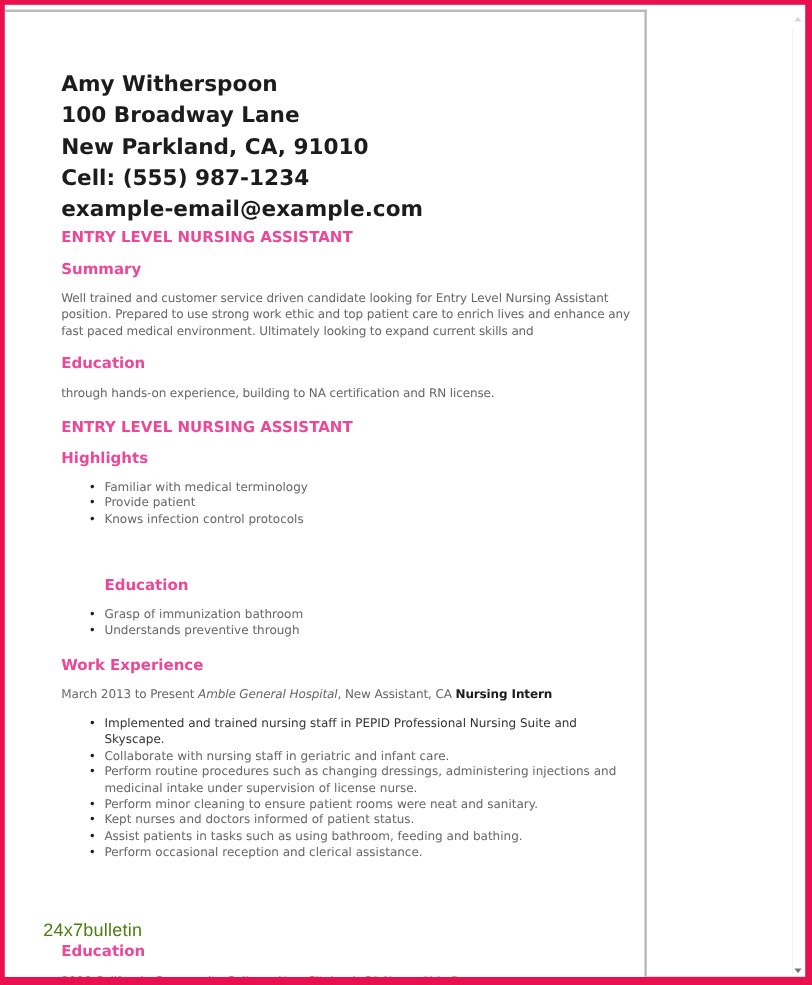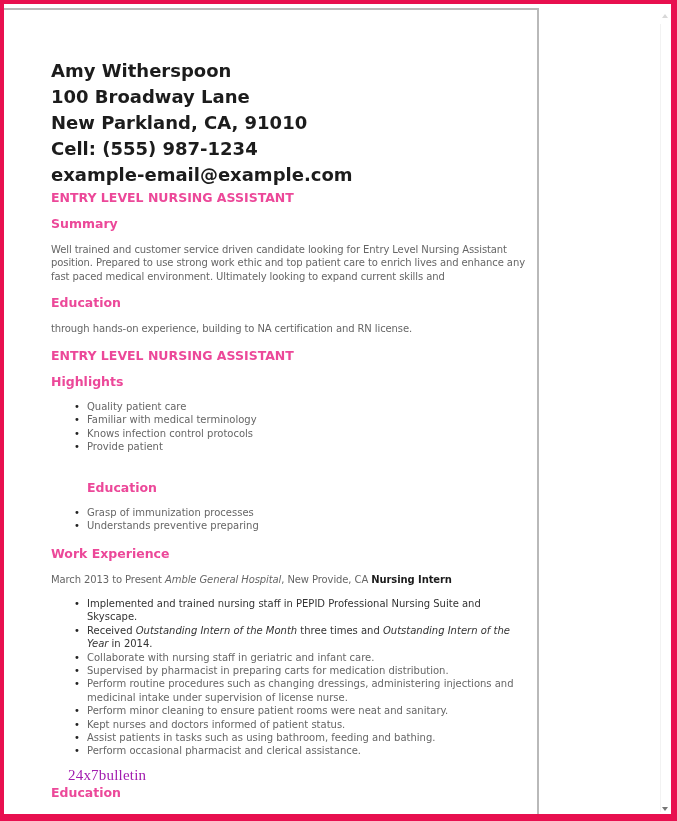--- a/index.html
+++ b/index.html
@@ -38,23 +38,22 @@
   }
   ul.b li { position: relative; }
   ul.b li::before {
     content: "•"; position: absolute; left: -13px; color: #222; font-size: 10px;
   }
   .dark { color: #333; }
   .job-line b { color: #1c1c1c; }
   em { font-style: italic; }
   .watermark {
     position: absolute; left: 32px; top: 763px;
-    font-size: 15px; color: #a21caf; letter-spacing: 0.2px;
-    font-family: Liberation Serif, serif;
-    margin-left: 32px;
+    font-size: 15px; color: #4d7c0f; letter-spacing: 0.2px;
+    font-family: Liberation Sans, sans-serif;
   }
   .scrollbar {
     position: absolute; right: 0; top: 4px; width: 12px; bottom: 0;
   }
   .scroll-track {
     position: absolute; right: 2px; top: 16px; width: 8px; height: 788px;
     border-left: 1px solid #f2f2f2;
   }
   .arrow-up {
     position: absolute; right: 3px; top: 6px; width: 0; height: 0;
@@ -84,49 +83,46 @@
     <div class="h" style="top:206px">Summary</div>
     <div class="p" style="top:233px">Well trained and customer service driven candidate looking for Entry Level Nursing Assistant position. Prepared to use strong work ethic and top patient care to enrich lives and enhance any fast paced medical environment. Ultimately looking to expand current skills and</div>
 
     <div class="h" style="top:285px">Education</div>
     <div class="p" style="top:312px">through hands-on experience, building to NA certification and RN license.</div>
 
     <div class="h" style="top:338px">ENTRY LEVEL NURSING ASSISTANT</div>
 
     <div class="h" style="top:364px">Highlights</div>
     <ul class="b" style="top:390px">
-      <li>Quality patient care</li>
       <li>Familiar with medical terminology</li>
+      <li>Provide patient</li>
       <li>Knows infection control protocols</li>
-      <li>Provide patient</li>
     </ul>
 
     <div class="h indent" style="top:470px">Education</div>
     <ul class="b" style="top:496px">
-      <li>Grasp of immunization processes</li>
-      <li>Understands preventive preparing</li>
+      <li>Grasp of immunization bathroom</li>
+      <li>Understands preventive through</li>
     </ul>
 
     <div class="h" style="top:536px">Work Experience</div>
     <div class="p job-line" style="top:563px; white-space:nowrap">
       <span>March 2013 to Present</span>
-      <em>Amble General Hospital</em><span>, New Provide, CA</span>
+      <em>Amble General Hospital</em><span>, New Assistant, CA</span>
       <b>Nursing Intern</b>
     </div>
 
     <ul class="b" style="top:587px">
       <li class="dark">Implemented and trained nursing staff in PEPID Professional Nursing Suite and Skyscape.</li>
-      <li class="dark"><span>Received </span><em>Outstanding Intern of the Month</em><span> three times and </span><em>Outstanding Intern of the Year</em><span> in 2014.</span></li>
       <li>Collaborate with nursing staff in geriatric and infant care.</li>
-      <li>Supervised by pharmacist in preparing carts for medication distribution.</li>
       <li>Perform routine procedures such as changing dressings, administering injections and medicinal intake under supervision of license nurse.</li>
       <li>Perform minor cleaning to ensure patient rooms were neat and sanitary.</li>
       <li>Kept nurses and doctors informed of patient status.</li>
       <li>Assist patients in tasks such as using bathroom, feeding and bathing.</li>
-      <li>Perform occasional pharmacist and clerical assistance.</li>
+      <li>Perform occasional reception and clerical assistance.</li>
     </ul>
 
     <div class="h" style="top:775px">Education</div>
     <div class="p" style="top:802px; white-space:nowrap">2006 California Community College, New Cityland, CA Nurse Aide Program</div>
   </div>
 
   <div class="watermark">24x7bulletin</div>
 
   <div class="scrollbar">
     <div class="arrow-up"></div>

